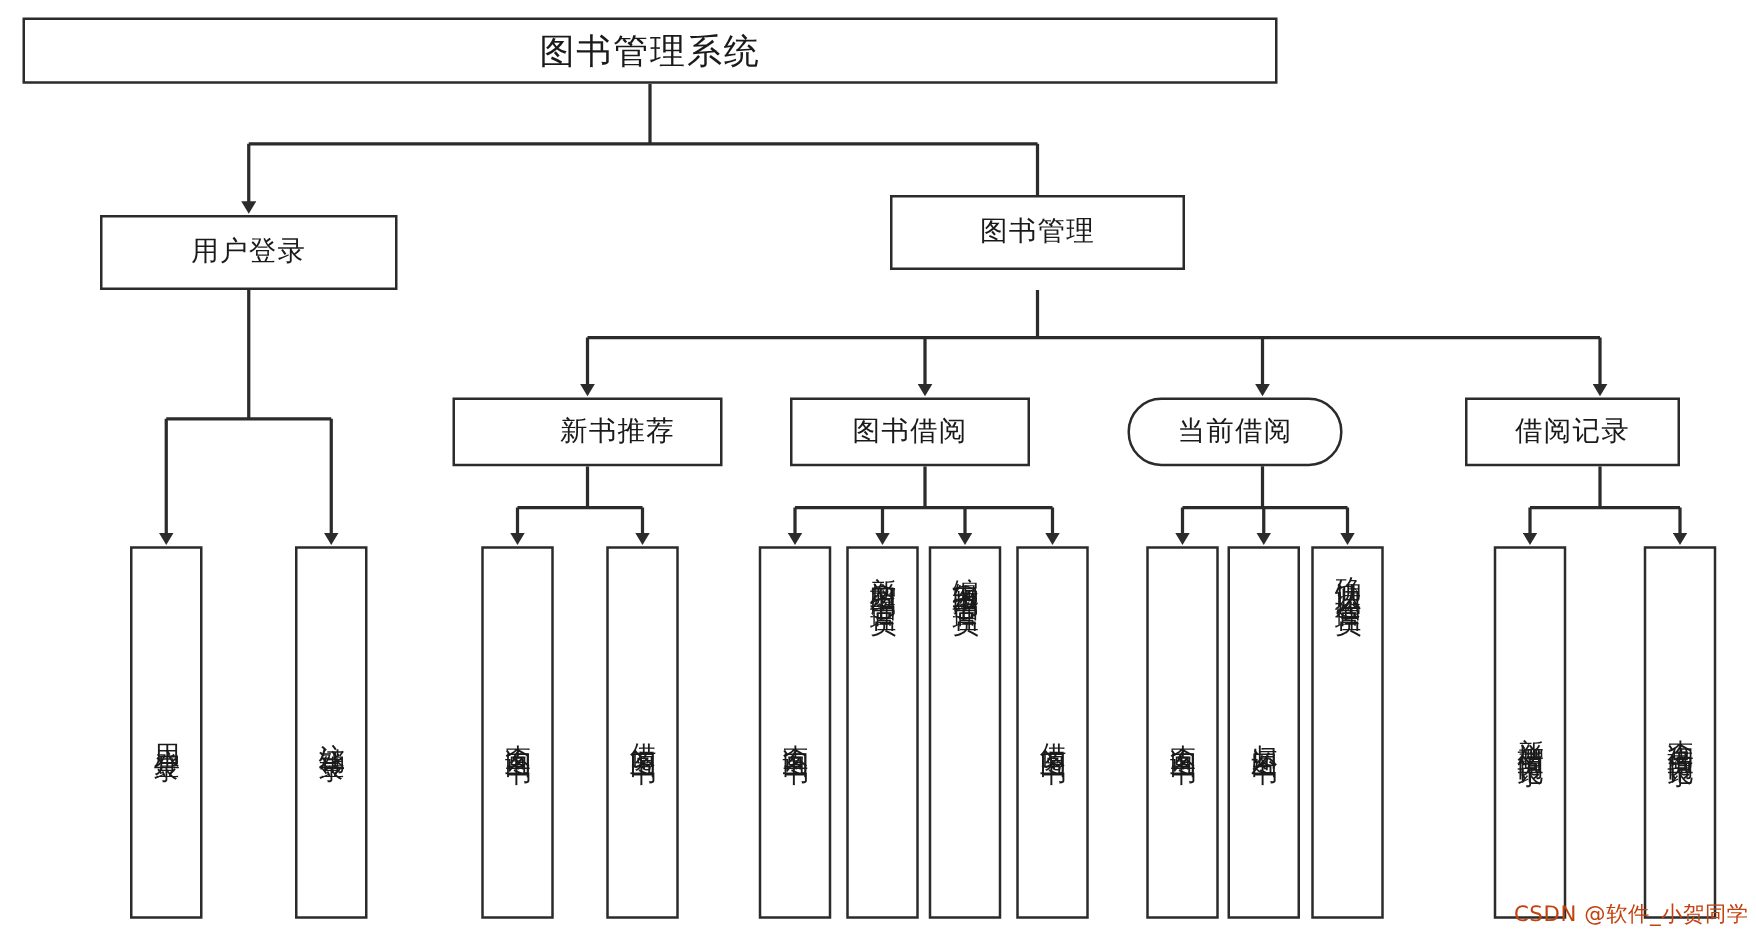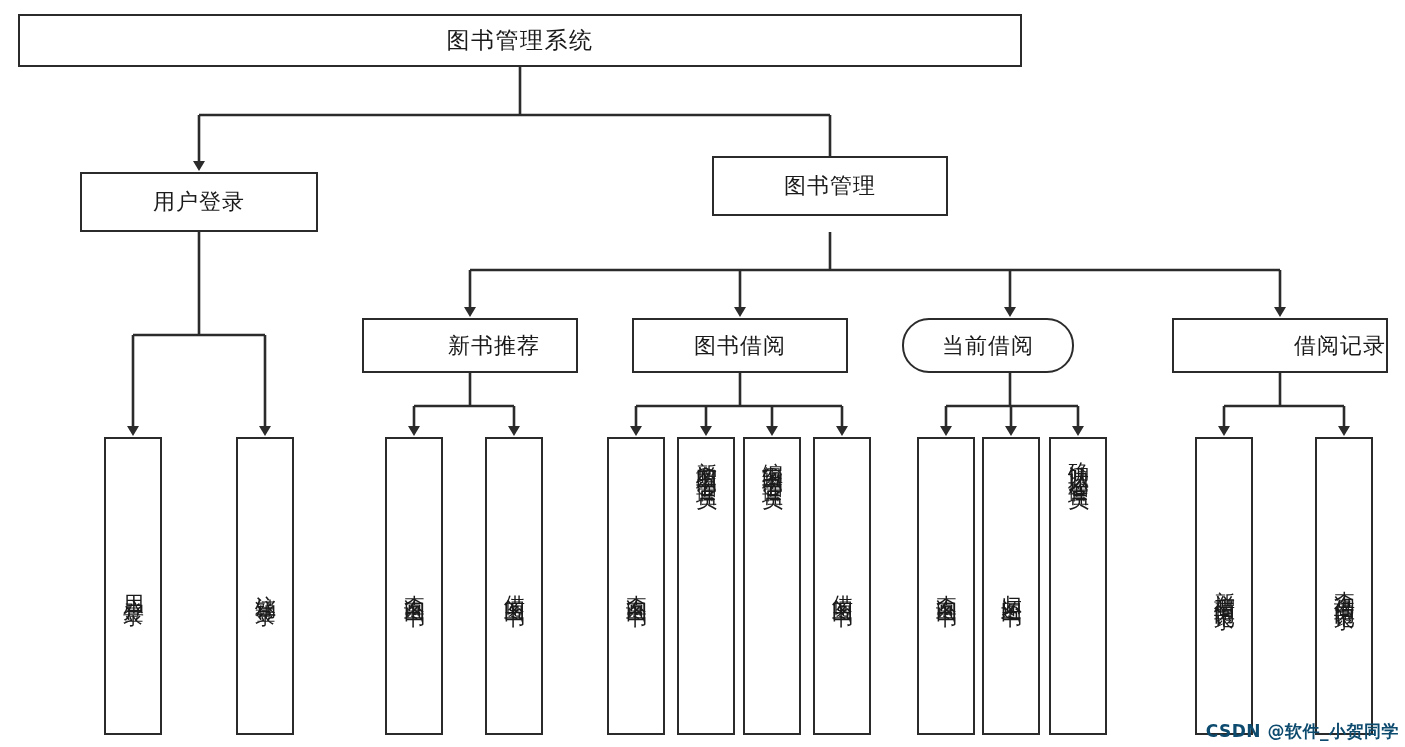--- a/index.html
+++ b/index.html
@@ -25,21 +25,21 @@
     z-index:2;
   }
   .node .lbl{
     display:block;
     text-align:center;
     line-height:1.18;
     white-space:nowrap;
   }
   
   .node.h .lbl{font-size:22px;letter-spacing:1px;}
-  .node.root .lbl{font-size:23px;letter-spacing:1.5px;}
+  .node.root .lbl{font-size:28px;letter-spacing:1.5px;}
 
   
   .node.v{
     align-items:flex-start;
     padding-top:6px;
   }
   .node.v .lbl{
     writing-mode:vertical-rl;
     text-orientation:upright;
     -webkit-writing-mode:vertical-rl;
@@ -47,25 +47,24 @@
     line-height:1;
     letter-spacing:4px;
     white-space:nowrap;
   }
   .node.v.center{align-items:center;padding-top:0;}
 
   .watermark{
     position:absolute;
     right:6px;bottom:4px;
     font-size:17px;
-    color:#0c4a6e;
+    color:#c2410c;
     letter-spacing:.5px;
     z-index:3;
     white-space:nowrap;
-    font-weight:bold;
   }
 </style>
 </head>
 <body>
 
 <div id="stage">
 
   <svg class="wires" viewBox="0 0 1405 747" xmlns="http://www.w3.org/2000/svg">
     <defs>
       <marker id="arrow" markerWidth="10" markerHeight="12" refX="1" refY="6" orient="auto" markerUnits="userSpaceOnUse">
@@ -125,27 +124,27 @@
   <div class="node h" style="left:80px;top:172px;width:238px;height:60px;">
     <span class="lbl">用户登录</span>
   </div>
   <div class="node h" style="left:712px;top:156px;width:236px;height:60px;">
     <span class="lbl">图书管理</span>
   </div>
 
   <div class="node h" style="left:362px;top:318px;width:216px;height:55px;padding-left:48px;">
     <span class="lbl">新书推荐</span>
   </div>
-  <div class="node h" style="left:632px;top:318px;width:216px;height:55px;align-items:center;">
+  <div class="node h" style="left:632px;top:318px;width:192px;height:55px;align-items:center;">
     <span class="lbl">图书借阅</span>
   </div>
   <div class="node h" style="left:902px;top:318px;width:172px;height:55px;border-radius:27px;">
     <span class="lbl">当前借阅</span>
   </div>
-  <div class="node h" style="left:1172px;top:318px;width:216px;height:55px;justify-content:flex-end;">
+  <div class="node h" style="left:1172px;top:318px;width:172px;height:55px;">
     <span class="lbl">借阅记录</span>
   </div>
 
   <div class="node v center" style="left:104px;top:437px;width:58px;height:298px;">
     <span class="lbl">用户登录</span>
   </div>
   <div class="node v center" style="left:236px;top:437px;width:58px;height:298px;">
     <span class="lbl">注销登录</span>
   </div>
 

